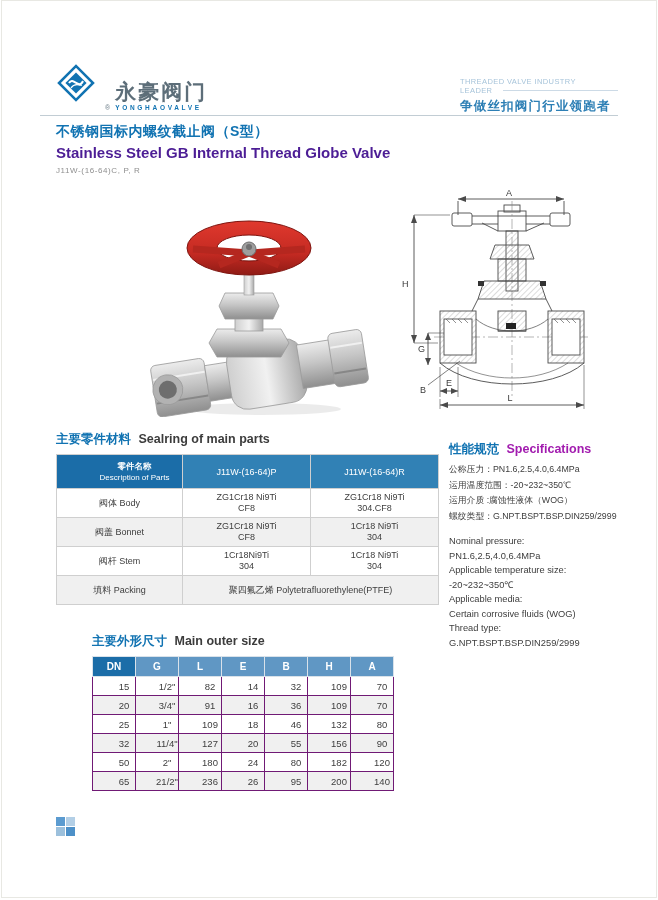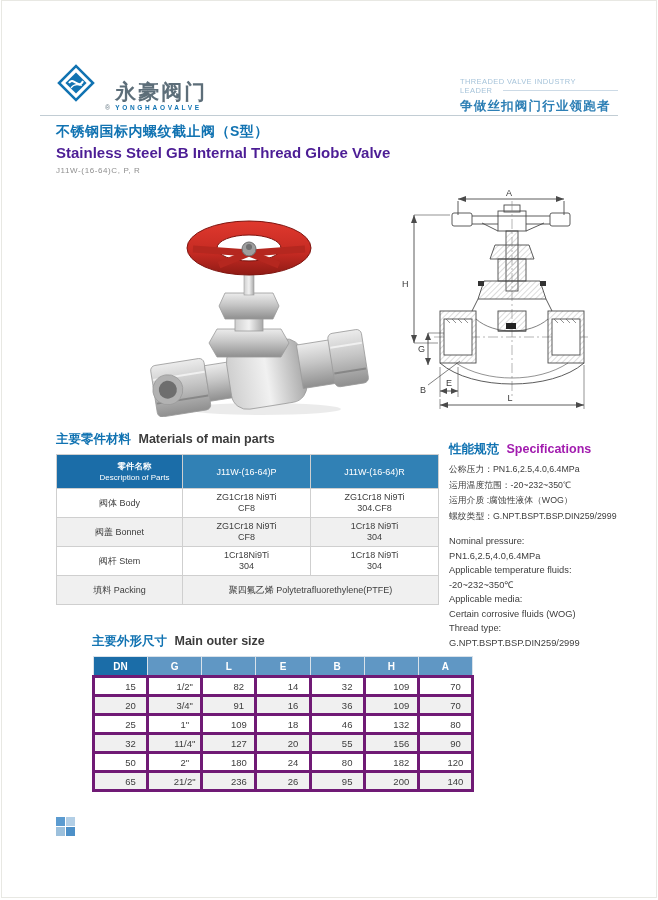--- a/index.html
+++ b/index.html
@@ -51,25 +51,25 @@
 
   
   .specs { position:absolute; left:447px; top:440px; width:196px; }
   .specs .cn-line { font-size:8.8px; color:#3d3d3d; line-height:15.5px; }
   .specs .gap { height:10px; }
   .specs .en-line { font-size:9.3px; color:#3d3d3d; line-height:14.5px; }
   .specs .sec-h { margin-bottom:4px; }
 
   
   .size { position:absolute; left:54px; top:632px; width:384px;margin-left:36px; }
-  table.size-t { border-collapse:collapse; table-layout:fixed; width:382px; margin-top:6px; }
+  table.size-t { border-collapse:collapse; table-layout:fixed; width:302px; margin-top:6px; }
   .size-t th { height:20px; color:#fff; font-size:10px; font-weight:bold; border:1px solid #d9e2ea; }
   .size-t th.dn { background:#1b6da8; }
   .size-t th.oth { background:#6097c4; }
-  .size-t td { height:19px; font-size:9.5px; color:#3d3d3d; text-align:center; border:3px solid #701a75; background:#fff;padding-left:20px; }
+  .size-t td { height:19px; font-size:9.5px; color:#3d3d3d; text-align:center; border:1px solid #701a75; background:#fff;padding-left:20px; }
   .size-t tbody tr:nth-child(even) td { background:#f0f0f0; }
 
   
   .deco { position:absolute; left:54px; top:816px; display:grid;
           grid-template-columns:9px 9px; grid-template-rows:9px 9px; gap:1px; }
   .deco i { display:block; }
   .deco .s1 { background:#5b9bd0; } .deco .s2 { background:#b3cfe6; }
   .deco .s3 { background:#9cc0dc; } .deco .s4 { background:#4d90c8; }
 </style>
 </head>
@@ -248,21 +248,21 @@
         <text x="26" y="208">B</text>
         <text x="52" y="201">E</text>
         <text x="116" y="216" text-anchor="middle">L</text>
       </g>
     </svg>
   </div>
 
   <div class="materials">
     <div class="sec-h">
       <span class="cn">主要零件材料</span>
-      <span class="en">Materials of main parts</span>
+      <span class="en">Sealring of main parts</span>
     </div>
     <table class="mat">
       <thead>
         <tr>
           <th class="h1">
             <span class="c1">零件名称</span>
             <span class="c2">Description of Parts</span>
           </th>
           <th class="h2">J11W-(16-64)P</th>
           <th class="h2">J11W-(16-64)R</th>
@@ -303,21 +303,21 @@
       <span class="cn">性能规范</span>
       <span class="en blue">Specifications</span>
     </div>
     <div class="cn-line">公称压力：PN1.6,2.5,4.0,6.4MPa</div>
     <div class="cn-line">运用温度范围：-20~232~350℃</div>
     <div class="cn-line">运用介质 :腐蚀性液体（WOG）</div>
     <div class="cn-line">螺纹类型：G.NPT.BSPT.BSP.DIN259/2999</div>
     <div class="gap"></div>
     <div class="en-line">Nominal pressure:</div>
     <div class="en-line">PN1.6,2.5,4.0,6.4MPa</div>
-    <div class="en-line">Applicable temperature fluids:</div>
+    <div class="en-line">Applicable temperature size:</div>
     <div class="en-line">-20~232~350℃</div>
     <div class="en-line">Applicable media:</div>
     <div class="en-line">Certain corrosive fluids (WOG)</div>
     <div class="en-line">Thread type:</div>
     <div class="en-line">G.NPT.BSPT.BSP.DIN259/2999</div>
   </div>
 
   <div class="size">
     <div class="sec-h">
       <span class="cn">主要外形尺寸</span>

